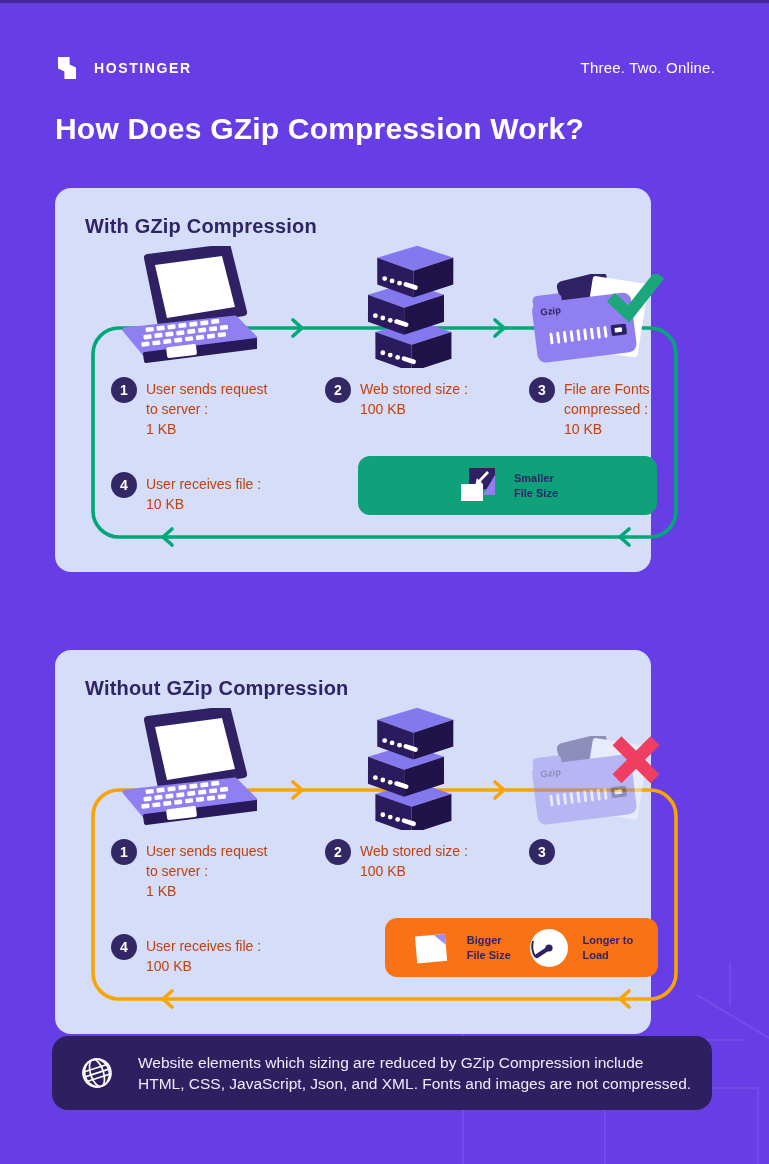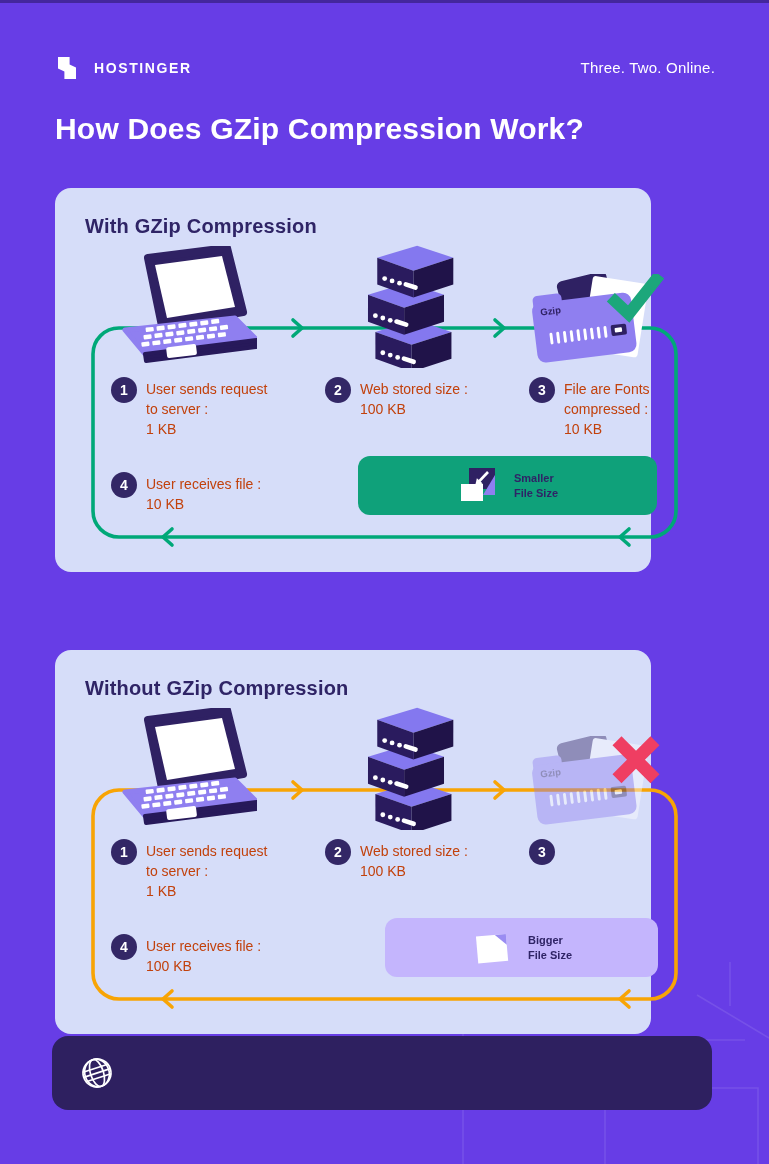--- a/index.html
+++ b/index.html
@@ -35,21 +35,21 @@
     font-size:14px;font-weight:700;display:flex;align-items:center;justify-content:center;flex:0 0 26px;}
   .step-text{font-size:14px;line-height:20px;color:#c2410c;font-weight:400;padding-top:2px;white-space:nowrap;}
   .pos-s1{left:56px;top:189px;}
   .pos-s2{left:270px;top:189px;}
   .pos-s3{left:474px;top:189px;}
   .pos-s4{left:56px;top:284px;}
 
   .badge{position:absolute;top:268px;height:59px;border-radius:12px;display:flex;align-items:center;
     justify-content:space-evenly;padding:0 10px;box-sizing:border-box;}
   .badge-green{left:303px;width:299px;background:#0FA17A;}
-  .badge-yellow{left:330px;width:273px;background:#c4b5fd;}
+  .badge-yellow{left:330px;width:273px;background:#f97316;}
   .badge-item{display:flex;align-items:center;gap:11px;}
   .badge-text{font-size:11px;line-height:15px;color:#2F2466;font-weight:700;}
 
   
   .banner{position:absolute;left:52px;top:1036px;width:660px;height:74px;background:#2E2060;border-radius:16px;
     display:flex;align-items:center;gap:24px;padding:0 20px 0 28px;box-sizing:border-box;}
   .banner-text{color:#EFEBFF;font-size:15.5px;line-height:21.5px;font-weight:400;}
   .banner-text div{white-space:nowrap;}
 </style>
 </head>
@@ -374,27 +374,43 @@
         <g transform="rotate(-5 23 21)">
           <rect x="6" y="8" width="30" height="27" fill="#FFFFFF"></rect>
           <polygon points="25,8 36,8 36,19" fill="#9A8CF2"></polygon>
         </g>
       </svg>
       <div class="badge-text">
           <div>Bigger</div>
           <div>File Size</div>
         </div>
     </div>
+    <div class="badge-item">
+      <svg width="46" height="46" viewBox="0 0 46 46">
+        <circle cx="23" cy="23" r="19" fill="#FFFFFF"></circle>
+        <path d="M7,16 A19,19 0 0 0 9.5,32" stroke="#2F2163" stroke-width="2" fill="none"></path>
+        <line x1="23" y1="23" x2="11" y2="31" stroke="#2F2163" stroke-width="4.5" stroke-linecap="round"></line>
+        <circle cx="23" cy="23" r="3.6" fill="#2F2163"></circle>
+      </svg>
+      <div class="badge-text">
+          <div>Longer to</div>
+          <div>Load</div>
+        </div>
+    </div>
   </div>
 </div>
 
 <div class="banner">
   <svg width="34" height="34" viewBox="0 0 34 34">
     <g stroke="#FFFFFF" stroke-width="1.7" fill="none" transform="rotate(-18 17 17)">
       <circle cx="17" cy="17" r="14"></circle>
       <ellipse cx="17" cy="17" rx="6.5" ry="14"></ellipse>
       <ellipse cx="17" cy="17" rx="12.2" ry="14"></ellipse>
       <line x1="4" y1="12" x2="30" y2="12"></line>
       <line x1="3" y1="17" x2="31" y2="17"></line>
       <line x1="4" y1="22" x2="30" y2="22"></line>
     </g>
   </svg>
+  <div class="banner-text">
+      <div>Website elements which sizing are reduced by GZip Compression include</div>
+      <div>HTML, CSS, JavaScript, Json, and XML. Fonts and images are not compressed.</div>
+    </div>
 </div>
 
 </body></html>

